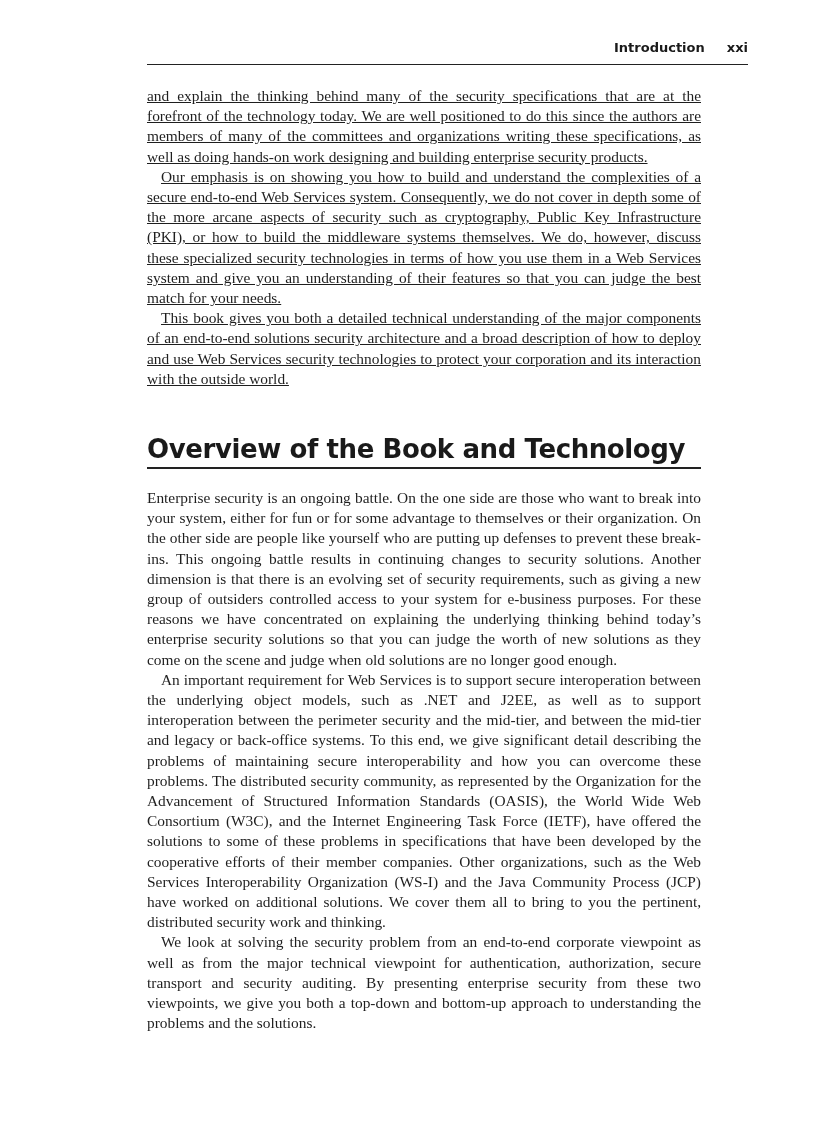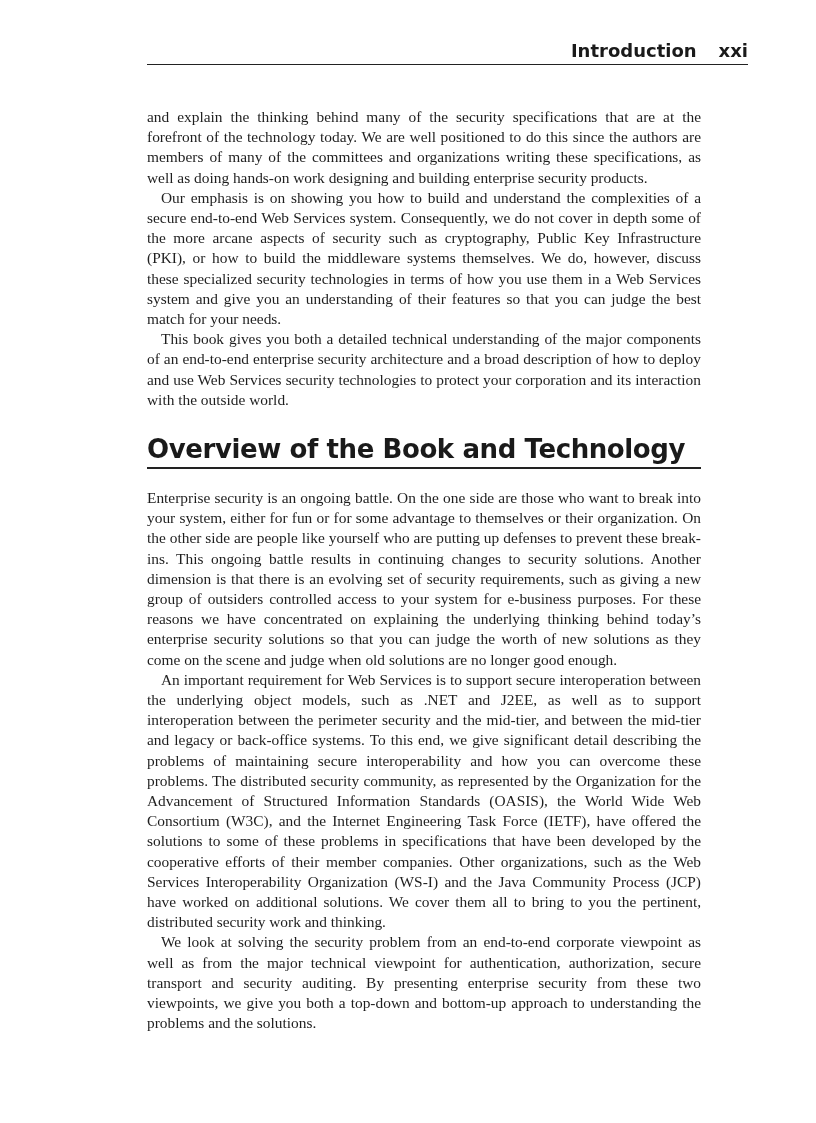--- a/index.html
+++ b/index.html
@@ -16,21 +16,21 @@
     }
     .running-head {
       position: absolute;
       left: 147px;
       top: 40px;
       width: 601px;
       height: 24px;
       border-bottom: 1.5px solid #222;
       font-family: "DejaVu Sans", sans-serif;
       font-weight: bold;
-      font-size: 18px;
+      font-size: 13px;
       color: #1a1a1a;
       text-align: right;
     }
     .running-head .section {
       display: inline-block;
       margin-right: 22px;
     }
     .running-head .folio {
       display: inline-block;
     }
@@ -43,21 +43,21 @@
       line-height: 20.2px;
       text-align: justify;
       color: #1e1e1e;
     }
     .body-text p {
       margin: 0;
     }
     .body-text p.indent {
       text-indent: 14px;
     }
-    #block1 { top: 107px; }
+    #block1 { top: 86px; text-decoration: underline; }
     #block2 { top: 488px; }
     .section-heading {
       position: absolute;
       left: 147px;
       top: 410px;
       width: 554px;
       height: 35px;
       border-bottom: 2.5px solid #222;
       font-family: "DejaVu Sans", sans-serif;
       font-weight: bold;
@@ -70,21 +70,21 @@
 </head>
 <body>
 
 <div class="running-head">
   <span class="section">Introduction</span><span class="folio">xxi</span>
 </div>
 
 <div class="body-text" id="block1">
   <p>and explain the thinking behind many of the security specifications that are at the forefront of the technology today. We are well positioned to do this since the authors are members of many of the committees and organizations writing these specifications, as well as doing hands-on work designing and building enterprise security products.</p>
   <p class="indent">Our emphasis is on showing you how to build and understand the complexities of a secure end-to-end Web Services system. Consequently, we do not cover in depth some of the more arcane aspects of security such as cryptography, Public Key Infrastructure (PKI), or how to build the middleware systems themselves. We do, however, discuss these specialized security technologies in terms of how you use them in a Web Services system and give you an understanding of their features so that you can judge the best match for your needs.</p>
-  <p class="indent">This book gives you both a detailed technical understanding of the major components of an end-to-end enterprise security architecture and a broad description of how to deploy and use Web Services security technologies to protect your corporation and its interaction with the outside world.</p>
+  <p class="indent">This book gives you both a detailed technical understanding of the major components of an end-to-end solutions security architecture and a broad description of how to deploy and use Web Services security technologies to protect your corporation and its interaction with the outside world.</p>
 </div>
 
 <h2 class="section-heading">Overview of the Book and Technology</h2>
 
 <div class="body-text" id="block2">
   <p>Enterprise security is an ongoing battle. On the one side are those who want to break into your system, either for fun or for some advantage to themselves or their organization. On the other side are people like yourself who are putting up defenses to prevent these break-ins. This ongoing battle results in continuing changes to security solutions. Another dimension is that there is an evolving set of security requirements, such as giving a new group of outsiders controlled access to your system for e-business purposes. For these reasons we have concentrated on explaining the underlying thinking behind today’s enterprise security solutions so that you can judge the worth of new solutions as they come on the scene and judge when old solutions are no longer good enough.</p>
   <p class="indent">An important requirement for Web Services is to support secure interoperation between the underlying object models, such as .NET and J2EE, as well as to support interoperation between the perimeter security and the mid-tier, and between the mid-tier and legacy or back-office systems. To this end, we give significant detail describing the problems of maintaining secure interoperability and how you can overcome these problems. The distributed security community, as represented by the Organization for the Advancement of Structured Information Standards (OASIS), the World Wide Web Consortium (W3C), and the Internet Engineering Task Force (IETF), have offered the solutions to some of these problems in specifications that have been developed by the cooperative efforts of their member companies. Other organizations, such as the Web Services Interoperability Organization (WS-I) and the Java Community Process (JCP) have worked on additional solutions. We cover them all to bring to you the pertinent, distributed security work and thinking.</p>
   <p class="indent">We look at solving the security problem from an end-to-end corporate viewpoint as well as from the major technical viewpoint for authentication, authorization, secure transport and security auditing. By presenting enterprise security from these two viewpoints, we give you both a top-down and bottom-up approach to understanding the problems and the solutions.</p>
 </div>
 

